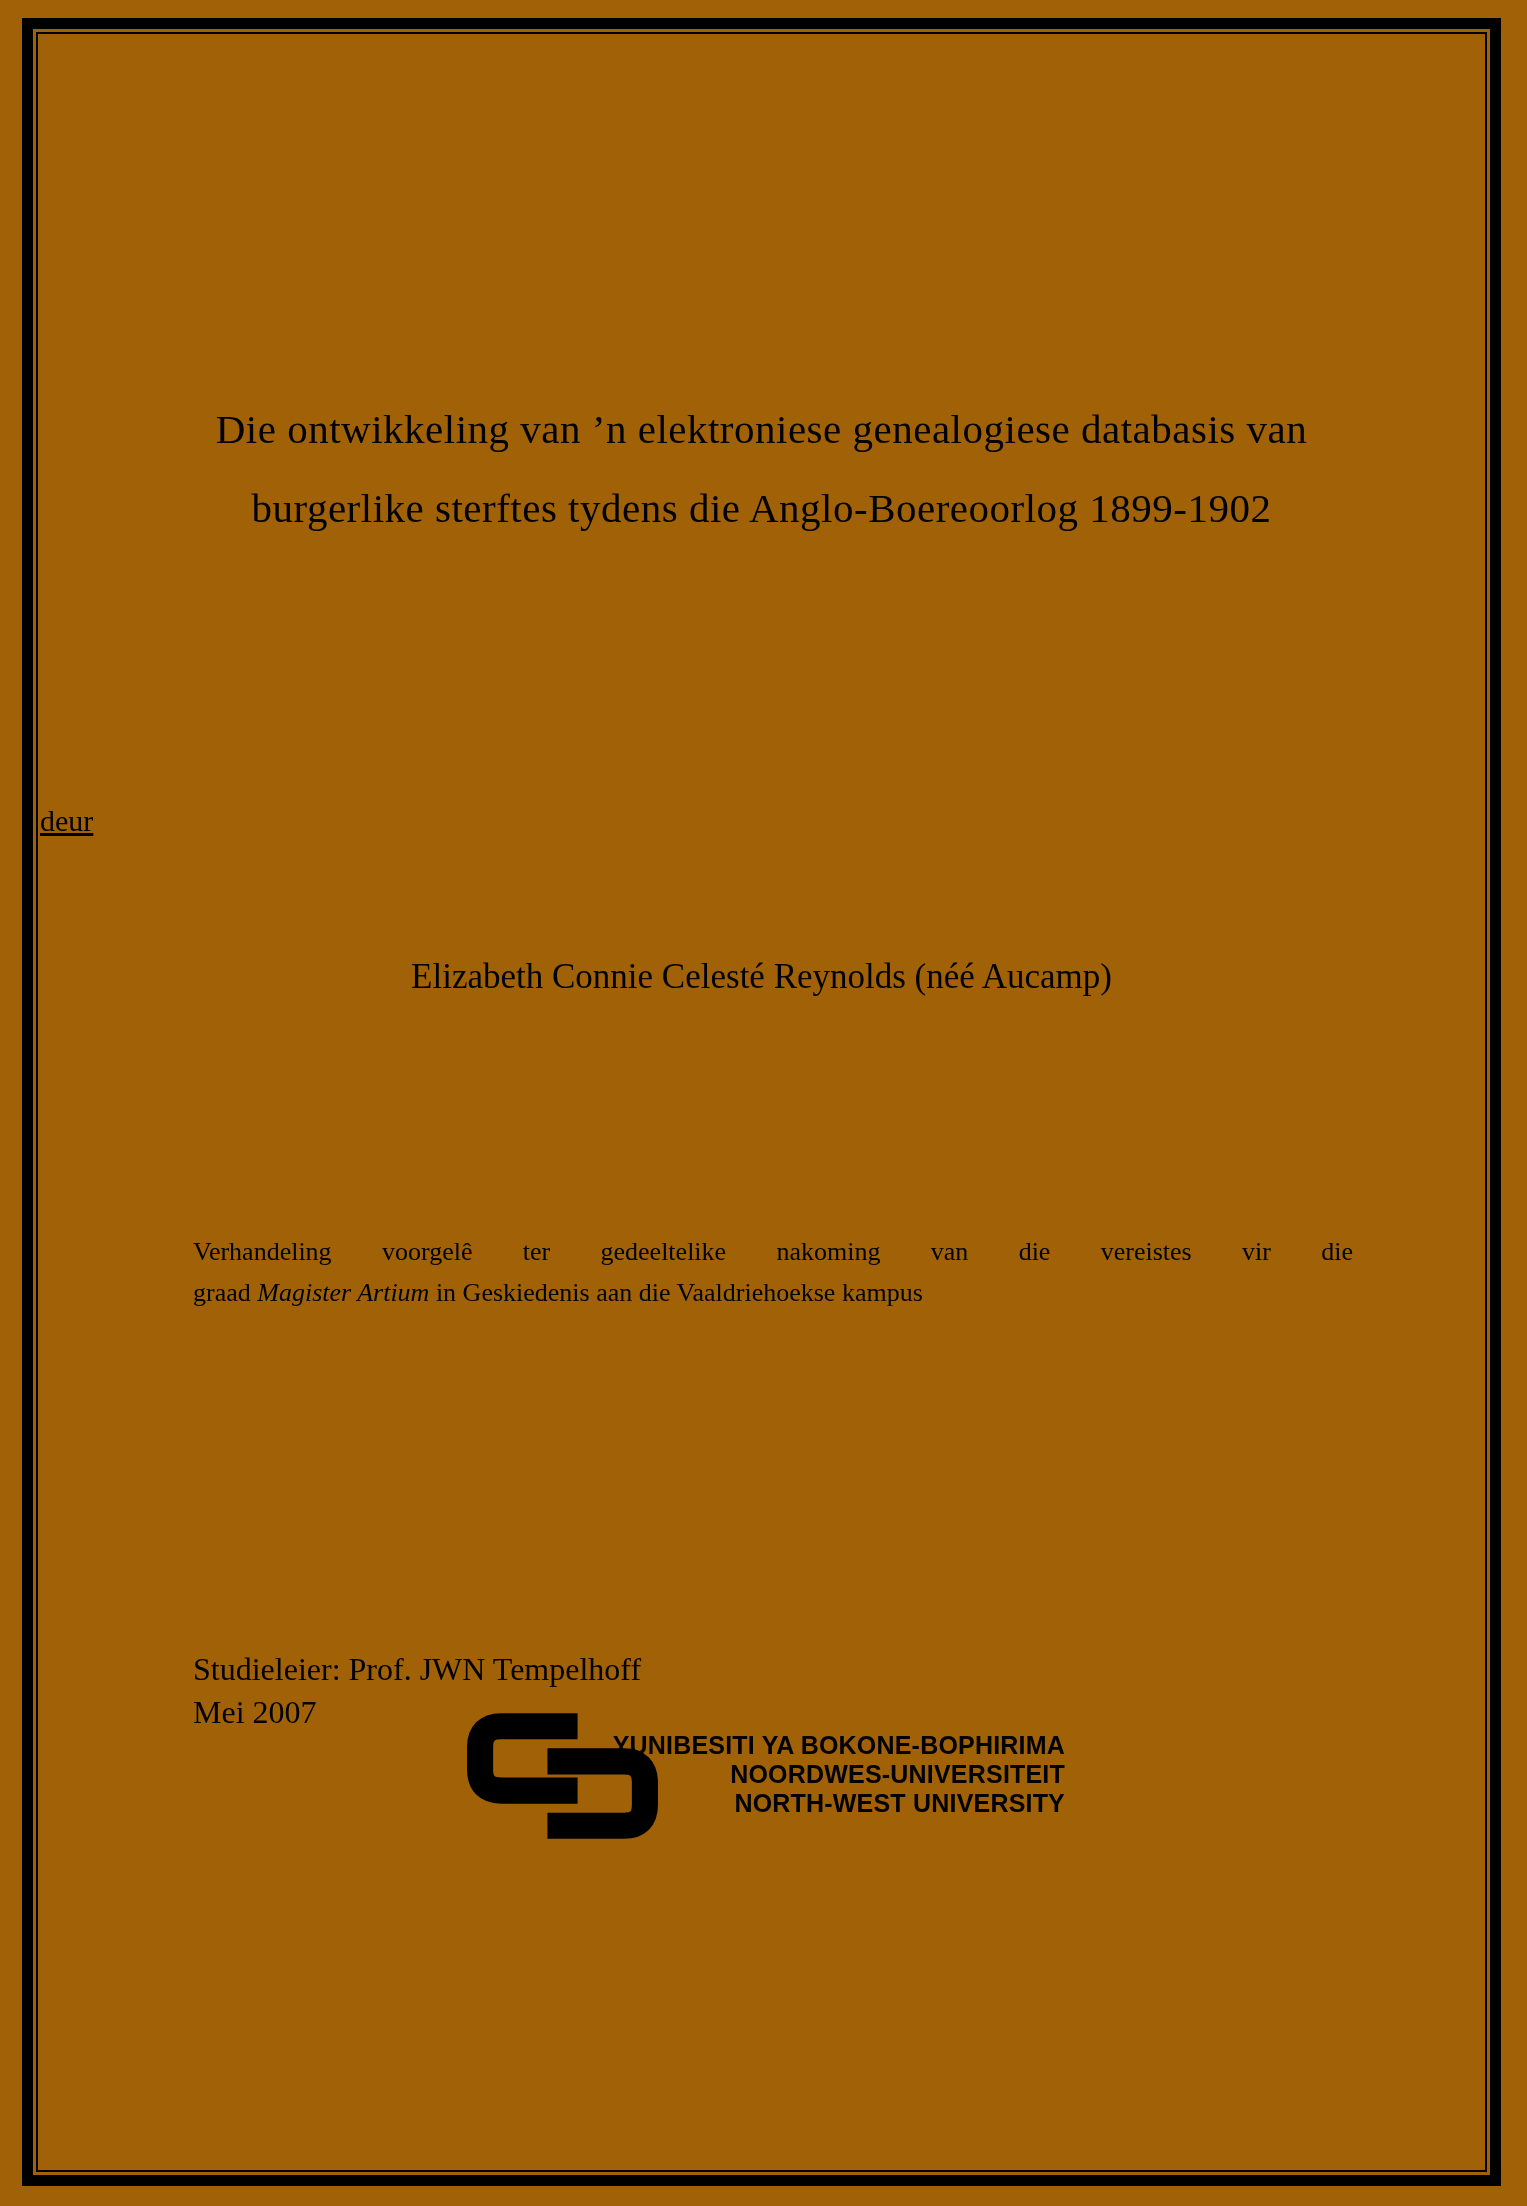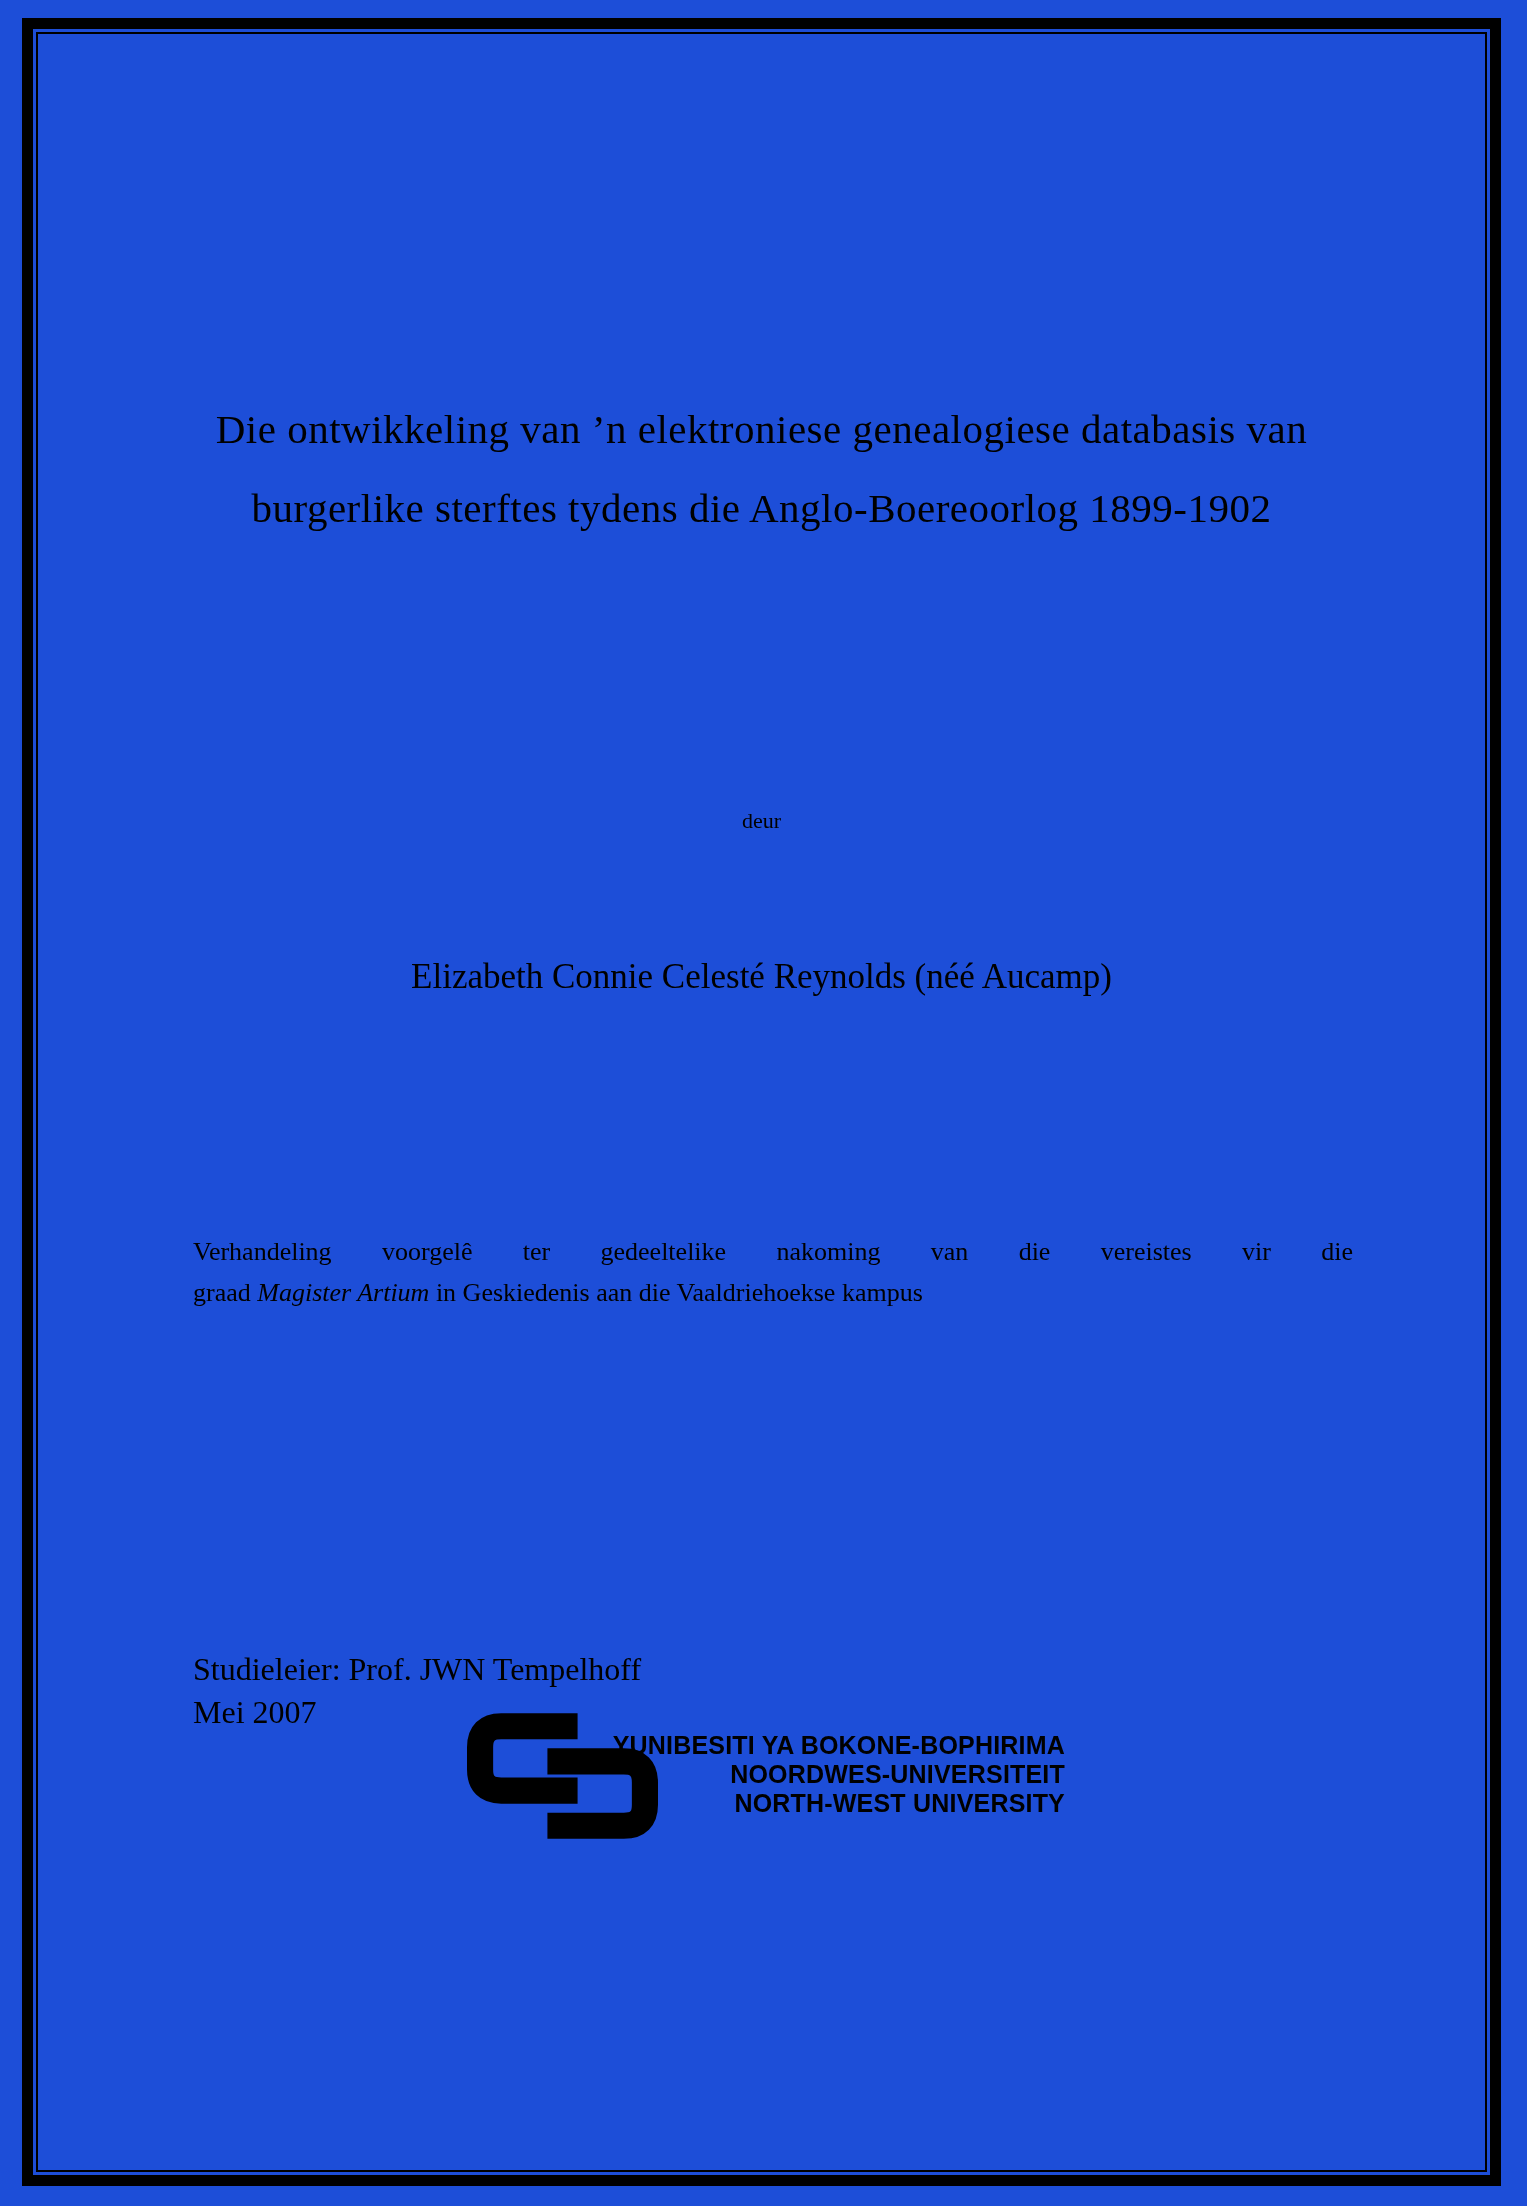--- a/index.html
+++ b/index.html
@@ -4,21 +4,21 @@
 <style>
   html, body {
     margin: 0;
     padding: 0;
     background: #e8e8e8;
   }
   .page {
     position: relative;
     width: 1527px;
     height: 2206px;
-    background: #1d4ed8;
+    background: #a16207;
     font-family: "Liberation Serif", "DejaVu Serif", serif;
     color: #000000;
     overflow: hidden;
   }
   .frame-outer {
     position: absolute;
     left: 22px;
     top: 18px;
     width: 1479px;
     height: 2168px;
@@ -41,23 +41,23 @@
     text-align: center;
     font-size: 41px;
     line-height: 79px;
     letter-spacing: 0.5px;
   }
   .byline {
     position: absolute;
     left: 40px;
     right: 44px;
     top: 801px;
-    text-align: center;
-    font-size: 22px;
+    font-size: 30px;
     line-height: 40px;
+    text-decoration: underline;
   }
   .author {
     position: absolute;
     left: 40px;
     right: 44px;
     top: 956px;
     text-align: center;
     font-size: 35px;
     line-height: 42px;
   }

